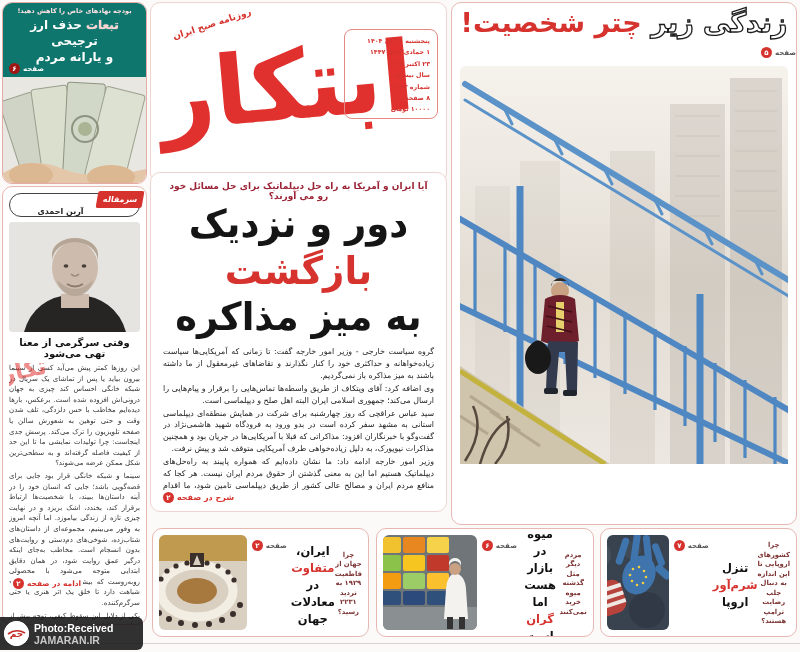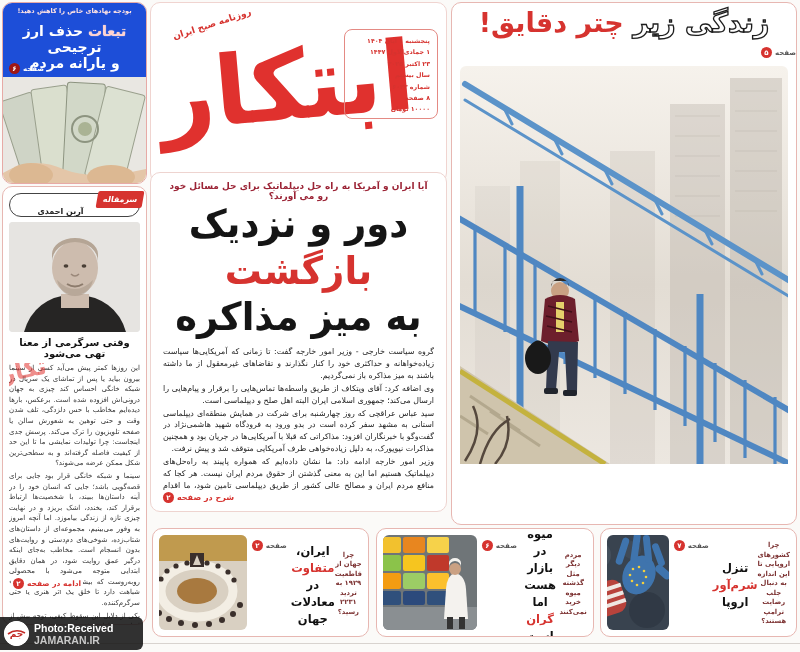--- a/index.html
+++ b/index.html
@@ -8,23 +8,23 @@
   .card{position:absolute;background:#fff;border:1px solid #ecc9c4;border-radius:10px;
         box-sizing:border-box;overflow:hidden}
   .rtl{direction:rtl}
   
   .badge{display:inline-flex;direction:rtl;align-items:center;gap:3px}
   .badge .bw{font-size:7px;font-weight:bold;color:#555}
   .badge .bc{width:11px;height:11px;border-radius:50%;background:#d6332f;color:#fff;
              font-size:7px;font-weight:bold;display:flex;align-items:center;justify-content:center}
   
   #subsidy{left:2px;top:2px;width:145px;height:182px;border-color:#e7aaa6}
-  #subsidy .red{position:relative;background:#1d4ed8;height:74px;padding:4px 6px 0;box-sizing:border-box;text-align:center}
+  #subsidy .red{position:relative;background:#0f766e;height:74px;padding:4px 6px 0;box-sizing:border-box;text-align:center}
   #subsidy .kick{font-size:6.5px;color:#ffe3e3;font-weight:bold}
-  #subsidy .ttl{font-size:14px;line-height:16px;font-weight:bold;color:#fff;margin-top:8px}
+  #subsidy .ttl{font-size:12px;line-height:16px;font-weight:bold;color:#fff;margin-top:2px}
   #subsidy .hl{color:#ffd2cf;text-shadow:0 0 1px #fff}
   #subsidy .badge{position:absolute;left:6px;bottom:3px}
   #subsidy .badge .bw{color:#fff}
   #subsidy .badge .bc{background:#9f1715}
   
   #masthead{left:150px;top:2px;width:297px;height:181px;border-color:#f0d4d0}
   #masthead .tagline{position:absolute;left:20px;top:16px;color:#d6332f;font-size:9px;
                      font-weight:bold;transform:rotate(-18deg)}
   #masthead .logo{position:absolute;left:8px;top:-6px;width:240px;color:#e0312e;
                   font-size:96px;font-weight:bold;letter-spacing:-5px;line-height:180px;
@@ -137,21 +137,21 @@
     <div>سال بیستم</div>
     <div>شماره ۶۰۳۳</div>
     <div>۸ صفحه</div>
     <div>۱۰۰۰۰ تومان</div>
   </div>
 </div>
 
 <div class="card" id="lead">
   <div class="hl">
     <span class="outline">زندگی زیر</span>
-    <span class="redpart">چتر دقایق!</span>
+    <span class="redpart">چتر شخصیت!</span>
   </div>
   <span class="badge">
     <span class="bw">صفحه</span>
     <span class="bc">۵</span>
   </span>
   <div class="photo">
     <svg width="330" height="398" viewBox="0 0 330 398" preserveAspectRatio="none">
       <defs>
         <linearGradient id="sky" x1="0" y1="0" x2="0" y2="1">
           <stop offset="0" stop-color="#f6f2ec"></stop>

